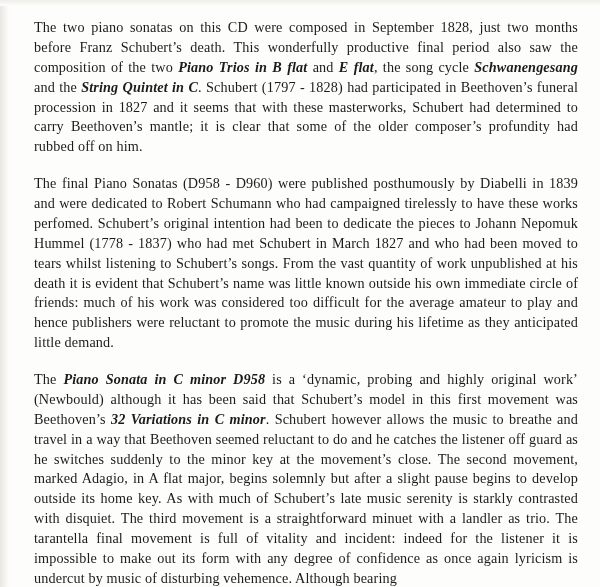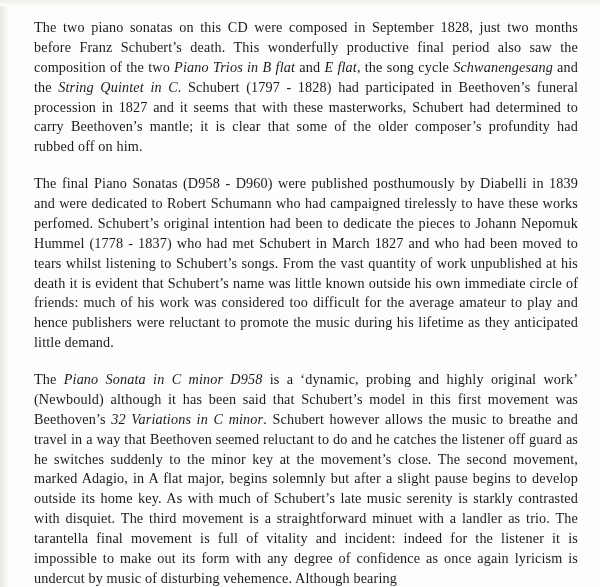--- a/index.html
+++ b/index.html
@@ -27,21 +27,21 @@
     line-height: 1.40;
     text-align: justify;
     margin: 0 0 17px 0;
     letter-spacing: 0.01em;
     color: #1b1b1b;
   }
   .para:last-child {
     margin-bottom: 0;
   }
   .bi {
-    font-weight: normal;
+    font-weight: bold;
     font-style: italic;
   }
   
   .edge-left {
     position: absolute;
     left: 0; top: 0;
     width: 9px; height: 587px;
     background: linear-gradient(to right, #e9e7e2, #fdfdfc);
   }
   .edge-top {

